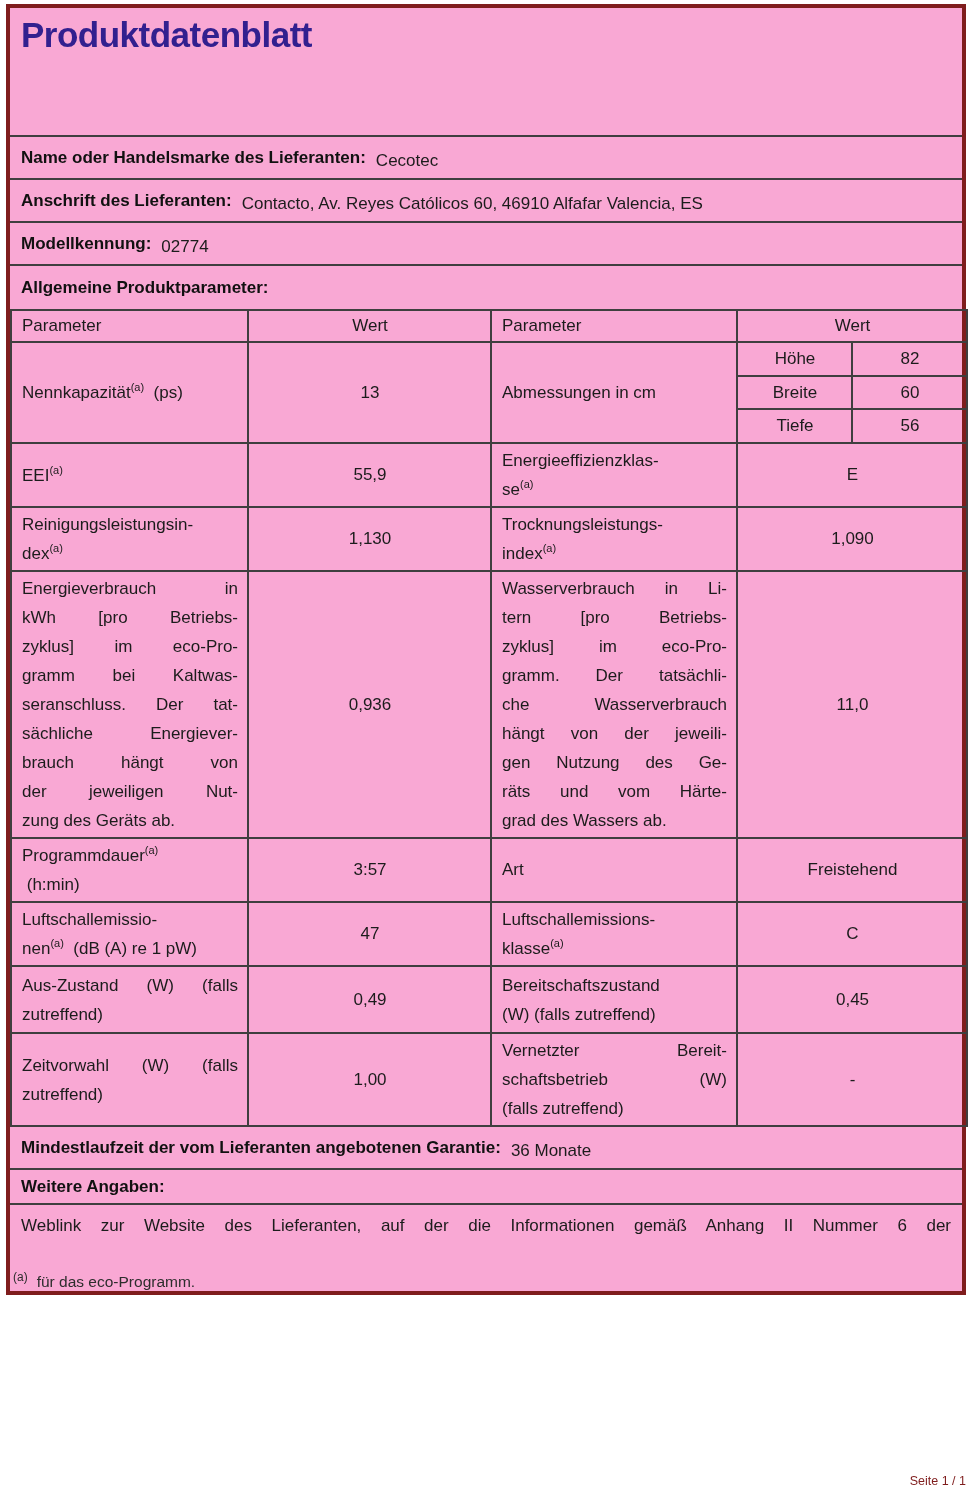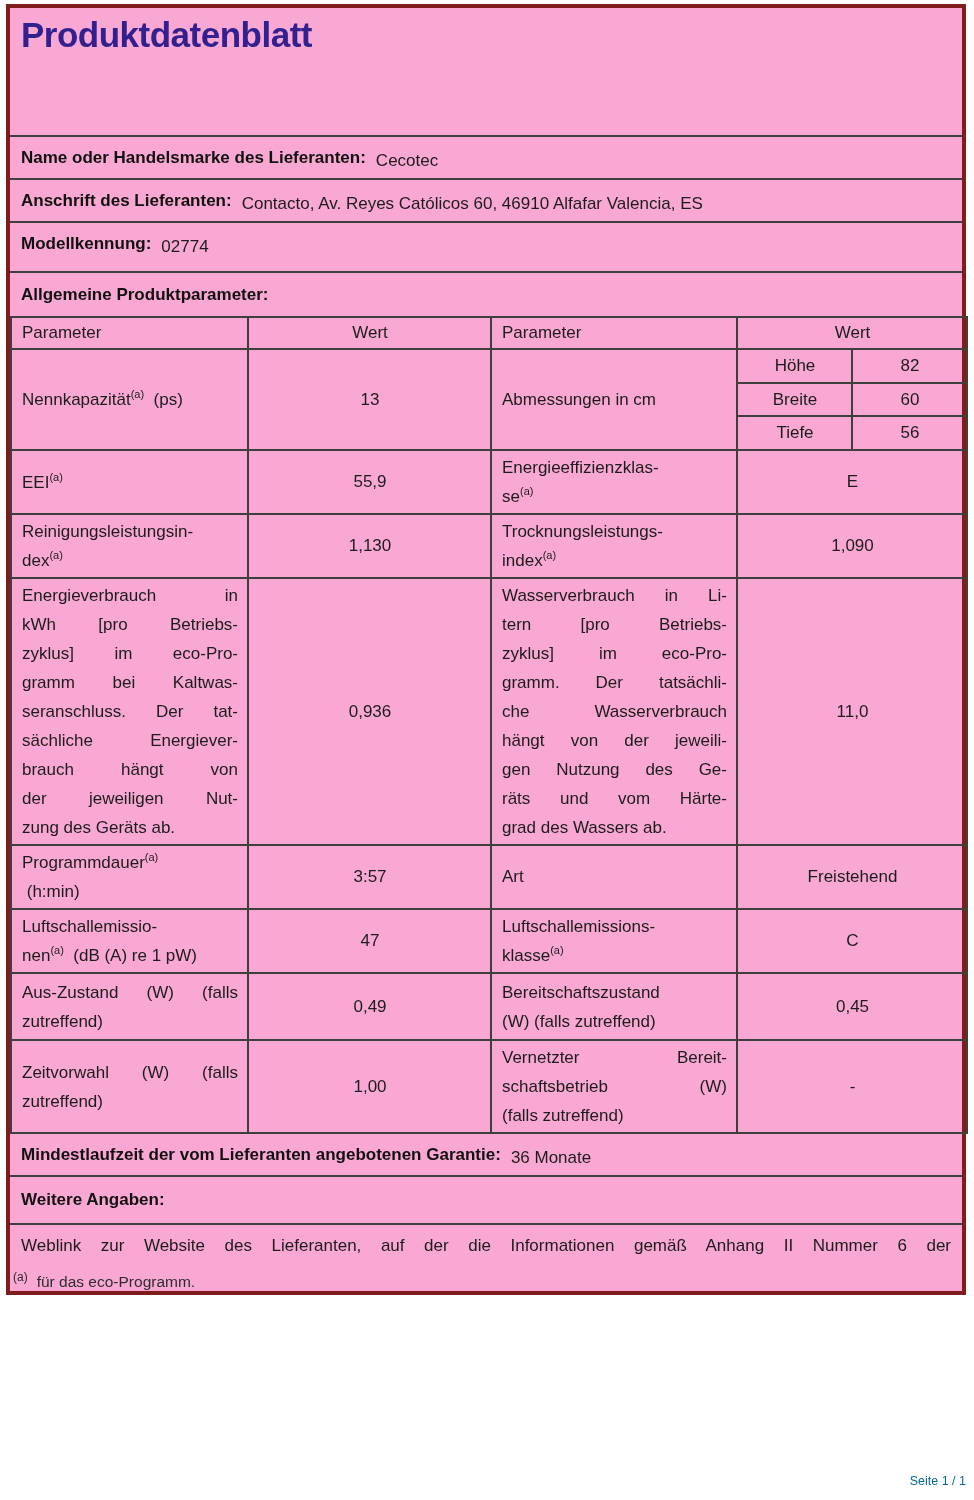--- a/index.html
+++ b/index.html
@@ -21,25 +21,25 @@
   .subtitle {
     margin-top: 9px; font-size: 16px; line-height: 24px; color: #3c3c3c;
   }
   .inforow {
     border-top: 2px solid #3f3f3f; height: 43px;
     display: flex; align-items: center; padding: 0 11px;
     font-size: 17px;
   }
   .inforow .lbl { font-weight: 700; color: #111; }
   .inforow .val { margin-left: 10px; font-weight: 400; margin-top: 6px; }
-  .row-allg { height: 45px; margin-top: 7px; }
+  .row-allg { height: 45px; }
   .row-garantie { border-top: 0; height: 41px; }
-  .row-weitere { height: 48px; }
+  .row-weitere { height: 35px; }
   .weblinkrow {
-    border-top: 2px solid #3f3f3f; height: 68px;
+    border-top: 2px solid #3f3f3f; height: 88px;
     padding: 7px 11px 0 11px; font-size: 17px;
   }
   .weblinkrow .jl { line-height: 27px; }
   table.ptable {
     width: 100%; border-collapse: collapse; table-layout: fixed;
     border-top: 2px solid #3f3f3f; font-size: 17px;
   }
   .ptable th, .ptable td {
     border: 2px solid #3f3f3f; vertical-align: middle;
     font-weight: 400; padding: 2px 9px 2px 10px;
@@ -57,21 +57,21 @@
   .rh65 { height: 53px; margin-top: 48px; } .rh67 { height: 67px; } .rh89 { height: 89px; }
   .footnote {
     position: absolute; left: 13px; top: 1270px;
     font-size: 15.5px; color: #2d2d2d;
   }
   .footnote .mark {
     font-size: 12px; vertical-align: 6px; margin-right: 9px;
   }
   .pagefooter {
     position: absolute; right: 8px; top: 1474px;
-    font-size: 12.5px; color: #0369a1;
+    font-size: 12.5px; color: #7f1d1d;
   }
 </style>
 </head>
 <body>
 
 <div class="doc">
 
   <div class="titleblock">
     <div class="title">Produktdatenblatt</div>
   </div>

